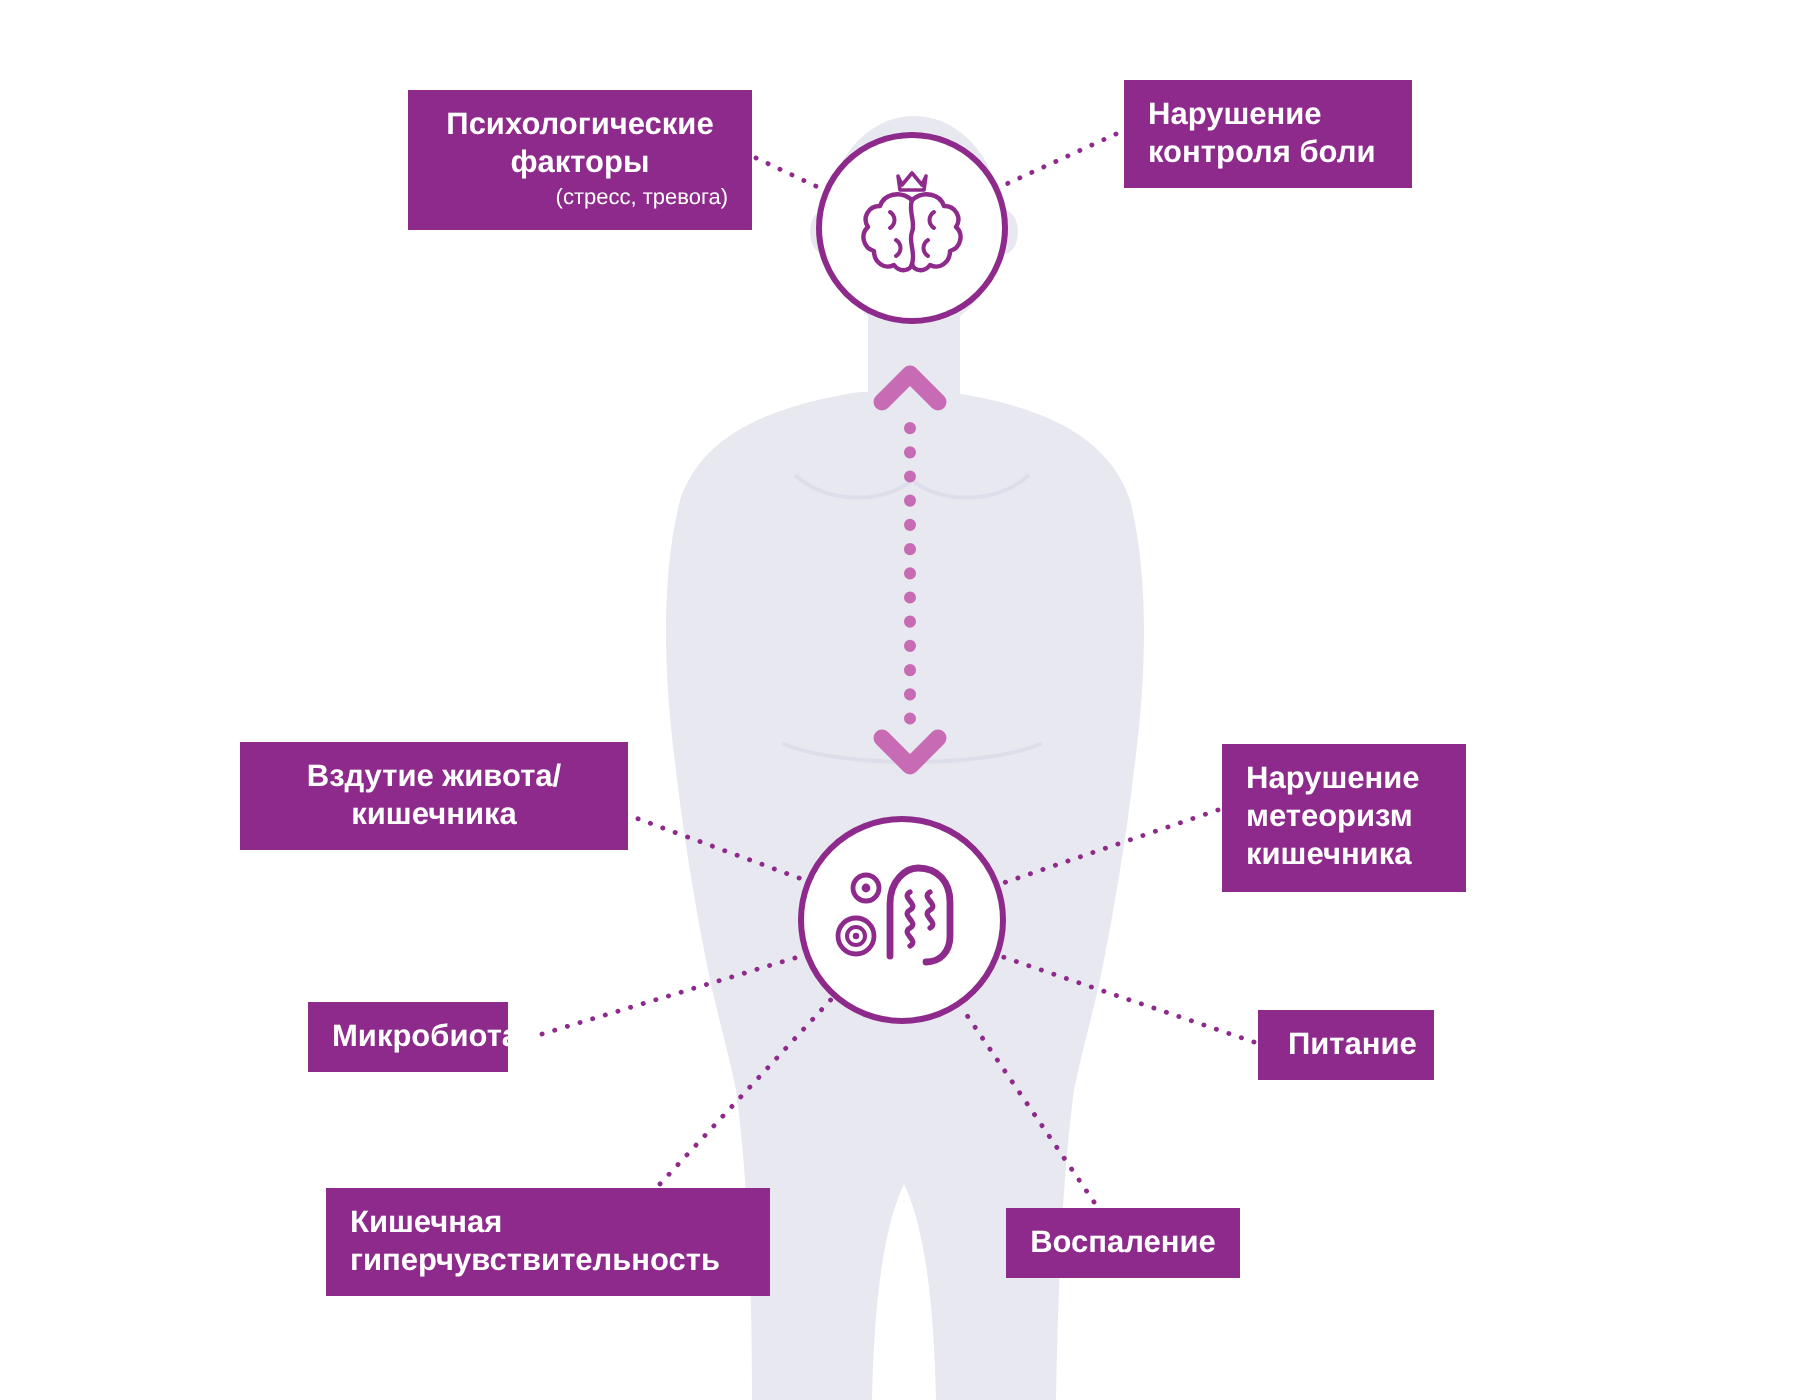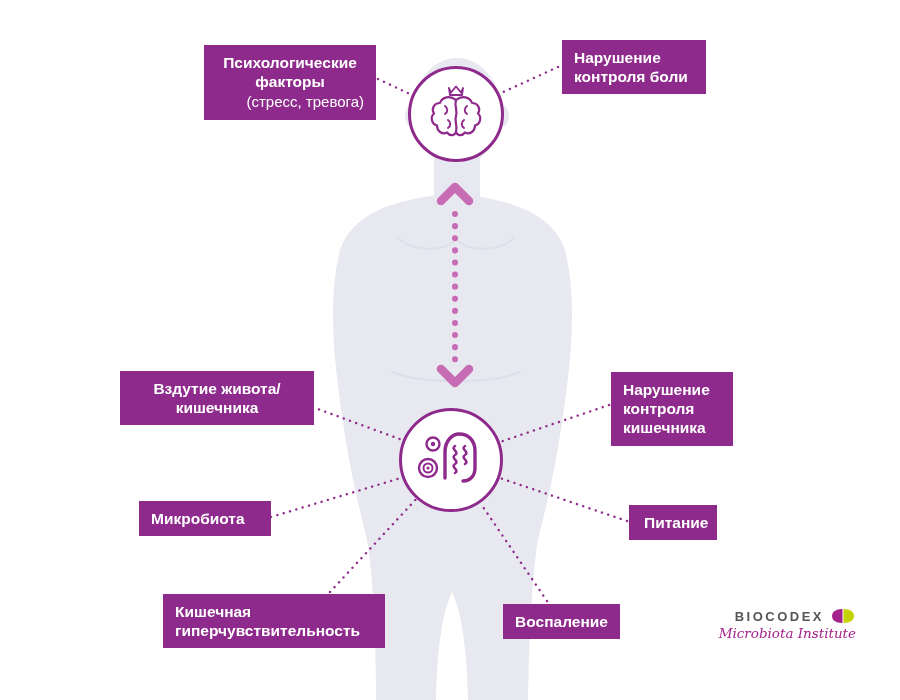--- a/index.html
+++ b/index.html
@@ -10,26 +10,26 @@
   
   .node{position:absolute;background:#ffffff;border:3px solid #8E2A8B;border-radius:50%;
         display:flex;align-items:center;justify-content:center;box-sizing:border-box;}
   .node-brain{left:408px;top:66px;width:96px;height:96px;}
   .node-gut{left:399px;top:408px;width:104px;height:104px;}
 
   
   .box{position:absolute;background:#8E2A8B;color:#ffffff;border-radius:0;
        font-size:15.5px;font-weight:700;line-height:1.24;padding:8px 12px;box-sizing:border-box;}
   .bl{display:block;}
-  .bl.sub{font-size:15px;font-weight:400;margin-top:2px;text-align:right;}
+  .bl.sub{font-size:11px;font-weight:400;margin-top:2px;text-align:right;}
   .box-psych{left:204px;top:45px;width:172px;text-align:center;}
   .box-pain{left:562px;top:40px;width:144px;text-align:left;}
   .box-bloating{left:120px;top:371px;width:194px;text-align:center;}
   .box-motility{left:611px;top:372px;width:122px;text-align:left;}
-  .box-microbiota{left:139px;top:501px;width:132px;text-align:left;}
+  .box-microbiota{left:154px;top:501px;width:100px;text-align:center;}
   .box-nutrition{left:629px;top:505px;width:88px;text-align:center;padding-left:15px;}
   .box-hyper{left:163px;top:594px;width:222px;}
   .box-inflammation{left:503px;top:604px;width:117px;text-align:center;}
 
   
   .logo{position:absolute;right:44px;top:608px;text-align:right;}
   .logo-row{display:flex;align-items:center;justify-content:flex-end;gap:6px;}
   .logo-brand{color:#55565A;font-size:13px;font-weight:700;letter-spacing:2.5px;}
   .logo-sub{color:#A4228C;font-family:"DejaVu Serif",serif;font-style:italic;font-size:13.5px;margin-top:1px;}
 </style>
@@ -126,45 +126,35 @@
     <span class="bl">контроля боли</span>
   </div>
 
   <div class="box box-bloating">
     <span class="bl">Вздутие живота/</span>
     <span class="bl">кишечника</span>
   </div>
 
   <div class="box box-motility">
     <span class="bl">Нарушение</span>
-    <span class="bl">контроля</span>
+    <span class="bl">метеоризм</span>
     <span class="bl">кишечника</span>
   </div>
 
   <div class="box box-microbiota">
     <span class="bl">Микробиота</span>
   </div>
 
   <div class="box box-nutrition">
     <span class="bl">Питание</span>
   </div>
 
   <div class="box box-hyper">
     <span class="bl">Кишечная</span>
     <span class="bl">гиперчувствительность</span>
   </div>
 
   <div class="box box-inflammation">
     <span class="bl">Воспаление</span>
   </div>
 
-  <div class="logo">
-    <div class="logo-row">
-      <span class="logo-brand">BIOCODEX</span>
-      <svg width="26" height="16" viewBox="0 0 26 16" aria-hidden="true">
-        <path d="M12.5 1 C5.5 1 2 4 2 8 C2 12 5.5 15 12.5 15 Z" fill="#A4228C"></path>
-        <path d="M13.5 1 L13.5 15 C20.5 15 24 12 24 8 C24 4 20.5 1 13.5 1 Z" fill="#C5D300"></path>
-      </svg>
-    </div>
-    <div class="logo-sub">Microbiota Institute</div>
-  </div>
 
 </div>
 
 </body></html>

